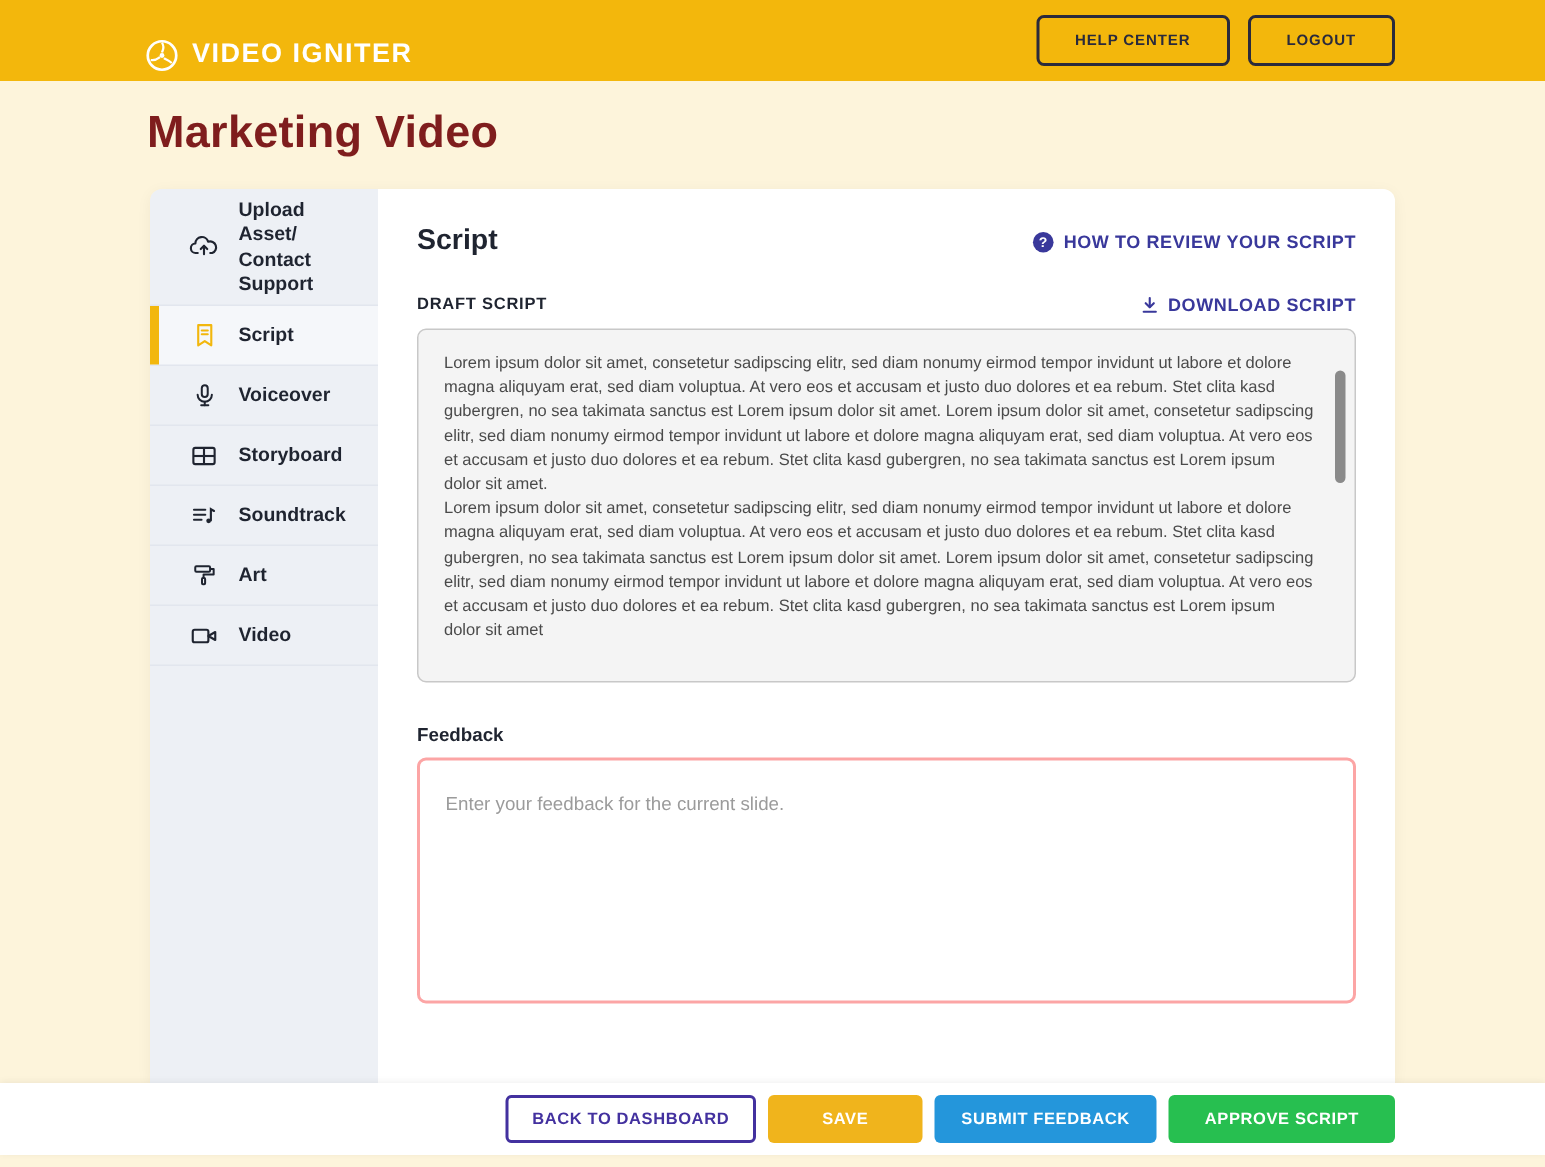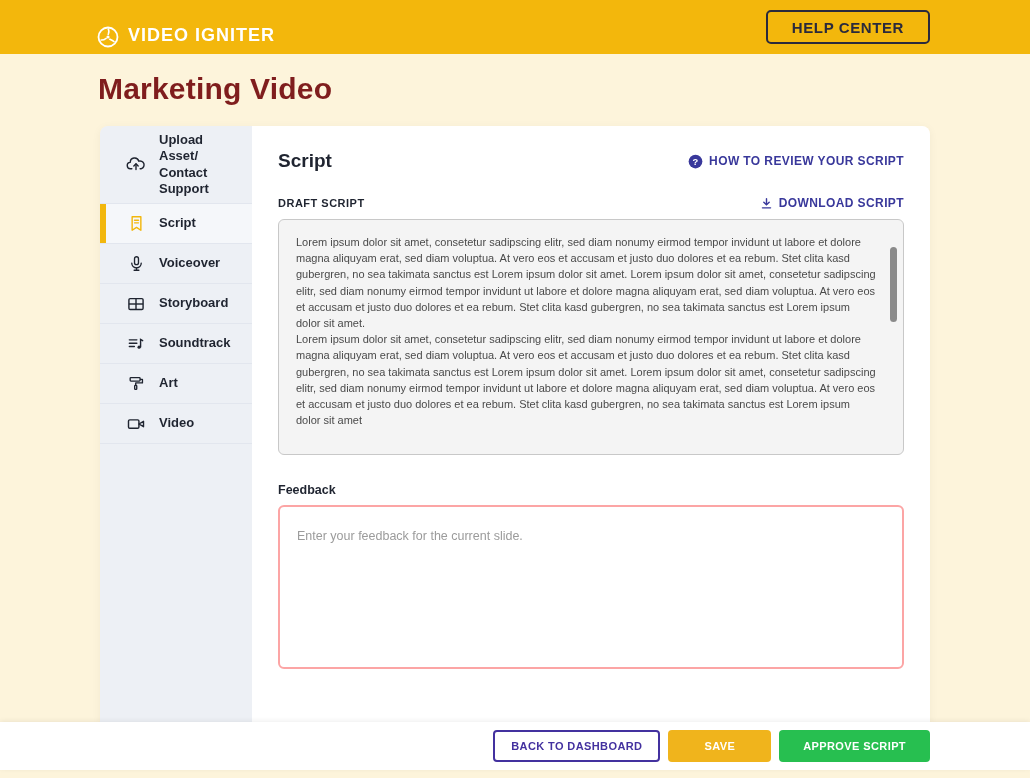--- a/index.html
+++ b/index.html
@@ -23,21 +23,21 @@
   .logo { display:flex; align-items:flex-start; gap:8px;margin-top:20px; }
   .logo-text {
     color:#FFFFFF; font-weight:bold; font-size:18px; letter-spacing:1px;
   }
   .header-actions { margin-left:auto; display:flex; gap:12px; }
   .hdr-btn {
     background:transparent;
     border:2px solid #2A2A3C;
     color:#2A2A3C;
     font-family:"Liberation Sans", sans-serif;
-    font-weight:bold; font-size:15px; letter-spacing:0.6px;
+    font-weight:bold; font-size:10px; letter-spacing:0.6px;
     border-radius:5px;
     height:34px; padding:0 24px;
     cursor:pointer;
   }
 
   
   .page-title {
     position:absolute; left:98px; top:72px;
     font-size:30px; font-weight:bold; color:#7f1d1d; letter-spacing:0.2px;
   }
@@ -150,20 +150,21 @@
           <circle cx="12" cy="12" r="1.6" fill="#FFFFFF" stroke="none"></circle>
           <path d="M12 3.5 C 14 6.5, 12.5 8.5, 12 10" stroke-width="1.5"></path>
           <path d="M4.5 15 C 8 15.5, 9.5 13.8, 10.6 13" stroke-width="1.5"></path>
           <path d="M18.5 17 C 16 14.8, 14.5 14.8, 13.3 13.8" stroke-width="1.5"></path>
         </svg>
       </span>
       <span class="logo-text">VIDEO IGNITER</span>
     </div>
     <div class="header-actions">
       <button class="hdr-btn">HELP CENTER</button>
+      <button class="hdr-btn">LOGOUT</button>
     </div>
   </div>
 
   <div class="page-title">Marketing Video</div>
 
   <div class="card">
 
     <nav class="sidebar">
 
       <div class="side-item">
@@ -290,16 +291,17 @@
 
       <div class="feedback-label">Feedback</div>
       <textarea class="feedback-area" placeholder="Enter your feedback for the current slide." style=""></textarea>
 
     </section>
   </div>
 
   <div class="bottom-bar">
     <button class="btn btn-outline">BACK TO DASHBOARD</button>
     <button class="btn btn-save">SAVE</button>
+    <button class="btn btn-submit">SUBMIT FEEDBACK</button>
     <button class="btn btn-approve">APPROVE SCRIPT</button>
   </div>
 
 </div>
 
 </body></html>

